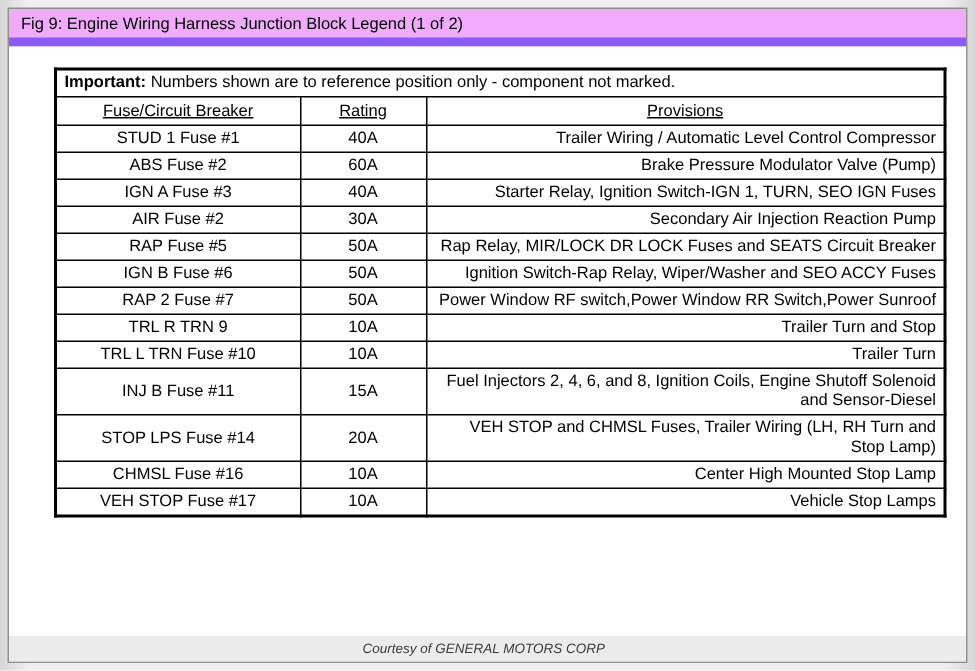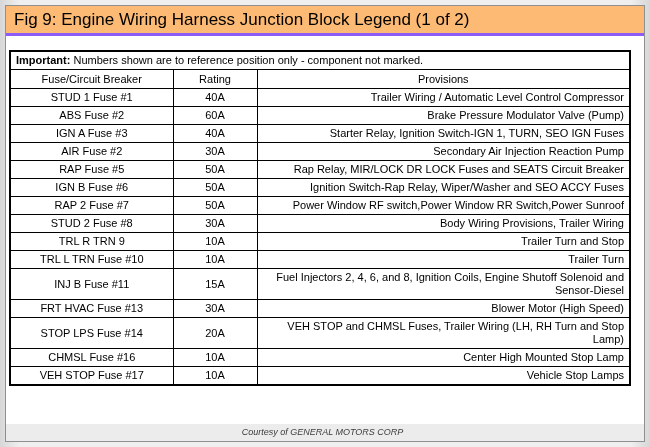--- a/index.html
+++ b/index.html
@@ -9,50 +9,50 @@
     background: linear-gradient(90deg, #d7d7d7 0%, #efefef 3%, #efefef 97%, #d7d7d7 100%);
     position: relative;
   }
   .frame {
     position: absolute; inset: 5px;
     border: 1px solid #8f8f8f;
     background: #ececec;
     display: flex; flex-direction: column;
   }
   .fig-title {
-    font-size: 17px; color: #000;
+    font-size: 11px; color: #000;
     padding: 4px 8px 3px 8px;
-    border-bottom: 3px solid #8b5cf6;
-    background: #fdba74;
+    border-bottom: 6px solid #8b5cf6;
+    background: #f0abfc;
     flex: none;
   }
   .fig-body {
     flex: 1 1 auto;
     background: #ffffff;
-    padding: 14px 13px 2px 3px;
+    padding: 14px 13px 2px 30px;
     overflow: hidden;
   }
   table.legend {
     width: 100%;
     border-collapse: collapse;
     table-layout: fixed;
     border: 2px solid #000;
   }
   table.legend th, table.legend td {
     border: 1px solid #000;
     font-size: 11px;
     line-height: 13px;
     padding: 2px 5px;
     color: #000;
     font-weight: normal;
     overflow: hidden;
   }
   .important-cell { text-align: left; }
   .important-cell b { font-weight: bold; }
-  table.legend th { text-align: center; height: 19px; vertical-align: middle; }
+  table.legend th { text-align: center; height: 19px; vertical-align: middle; text-decoration: underline; }
   td.c-fuse   { text-align: center; margin-top: 31px; }
   td.c-rating { text-align: center; }
   td.c-desc   { text-align: right; }
   .courtesy {
     flex: none;
     background: #ececec;
     font-size: 9px;
     font-style: italic;
     color: #3c3c3c;
     text-align: center;
@@ -112,43 +112,33 @@
           <td class="c-fuse">IGN B Fuse #6</td>
           <td class="c-rating">50A</td>
           <td class="c-desc">Ignition Switch-Rap Relay, Wiper/Washer and SEO ACCY Fuses</td>
         </tr>
         <tr>
           <td class="c-fuse">RAP 2 Fuse #7</td>
           <td class="c-rating">50A</td>
           <td class="c-desc">Power Window RF switch,Power Window RR Switch,Power Sunroof</td>
         </tr>
         <tr>
-          <td class="c-fuse">STUD 2 Fuse #8</td>
-          <td class="c-rating">30A</td>
-          <td class="c-desc">Body Wiring Provisions, Trailer Wiring</td>
-        </tr>
-        <tr>
           <td class="c-fuse">TRL R TRN 9</td>
           <td class="c-rating">10A</td>
           <td class="c-desc">Trailer Turn and Stop</td>
         </tr>
         <tr>
           <td class="c-fuse">TRL L TRN Fuse #10</td>
           <td class="c-rating">10A</td>
           <td class="c-desc">Trailer Turn</td>
         </tr>
         <tr>
           <td class="c-fuse">INJ B Fuse #11</td>
           <td class="c-rating">15A</td>
           <td class="c-desc">Fuel Injectors 2, 4, 6, and 8, Ignition Coils, Engine Shutoff Solenoid and Sensor-Diesel</td>
-        </tr>
-        <tr>
-          <td class="c-fuse">FRT HVAC Fuse #13</td>
-          <td class="c-rating">30A</td>
-          <td class="c-desc">Blower Motor (High Speed)</td>
         </tr>
         <tr>
           <td class="c-fuse">STOP LPS Fuse #14</td>
           <td class="c-rating">20A</td>
           <td class="c-desc">VEH STOP and CHMSL Fuses, Trailer Wiring (LH, RH Turn and Stop Lamp)</td>
         </tr>
         <tr>
           <td class="c-fuse">CHMSL Fuse #16</td>
           <td class="c-rating">10A</td>
           <td class="c-desc">Center High Mounted Stop Lamp</td>

